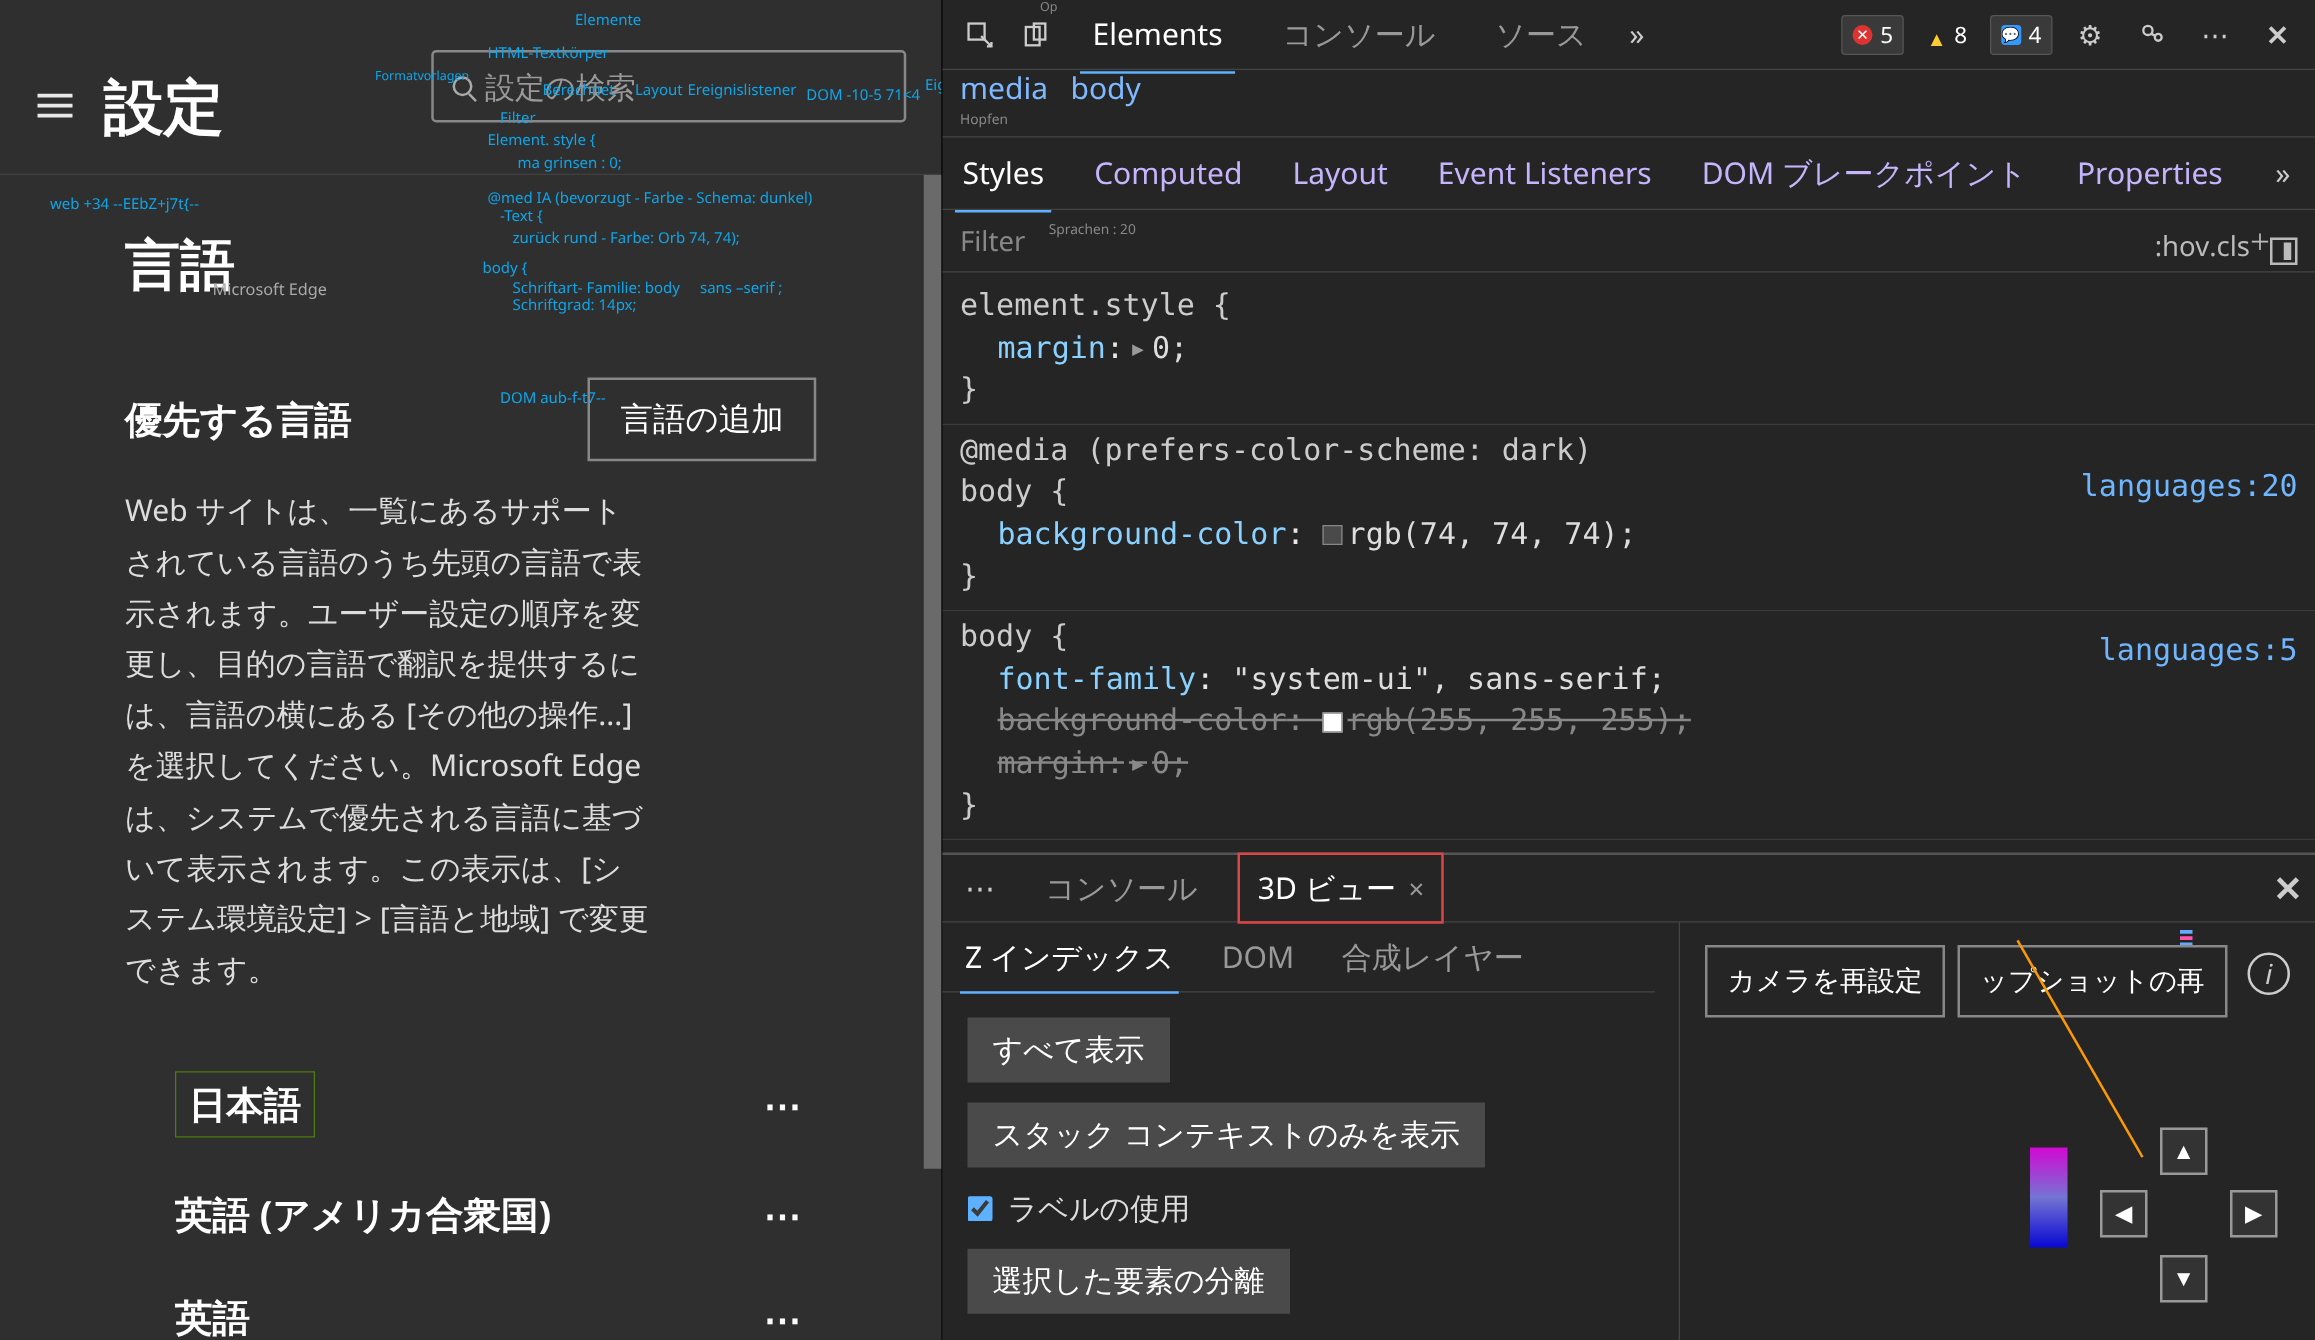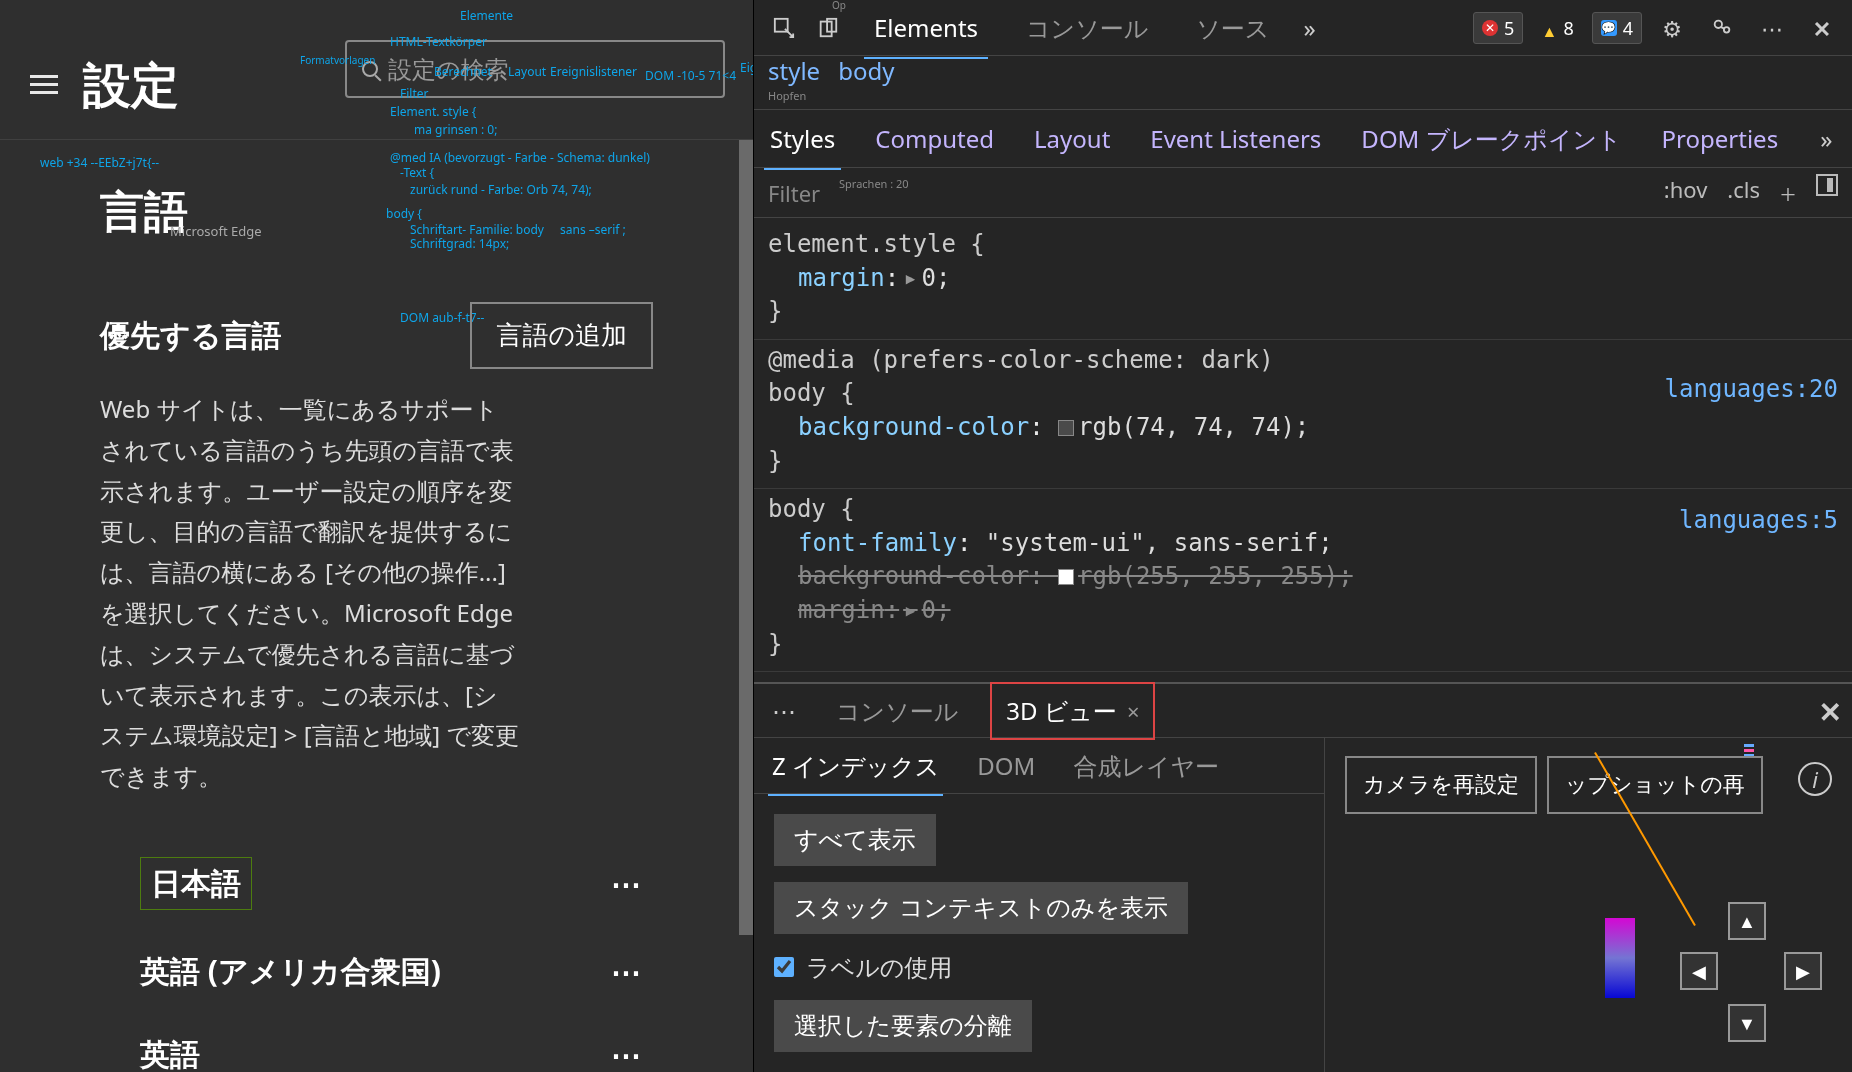--- a/index.html
+++ b/index.html
@@ -284,22 +284,21 @@
 .filter-input {
   flex: 1;
   padding: 0 14px;
   font-size: 22px;
   color: #888;
   position: relative;
 }
 .filter-sub { position: absolute; font-size: 11px; top: -2px; left: 85px; color:#888; }
 .filter-actions {
   display: flex;
-  align-items: flex-start;
-  gap: 20px;
+  align-items: flex-end;
   padding: 0 14px;
   font-size: 22px;
   color: #bbb;
 }
 .filter-actions span { cursor: pointer; }
 .sidebar-toggle {
   width: 22px; height: 22px;
   border: 2px solid #bbb;
   position: relative;
 }
@@ -380,20 +379,21 @@
   font-size: 28px;
   color: #ccc;
   cursor: pointer;
   font-weight: bold;
 }
 .tab-x { color: #999; font-size: 22px; }
 
 .drawer-body {
   flex: 1;
   display: flex;
+  gap: 19px;
 }
 .drawer-left {
   width: 570px;
   display: flex;
   flex-direction: column;
 }
 .z-tabs {
   height: 56px;
   display: flex;
   align-items: center;
@@ -638,21 +638,21 @@
             <path d="M11 11 L15 13"></path>
           </svg>
       </span>
       <span class="dt-icon">⋯</span>
       <span class="dt-icon" style="font-weight:bold">✕</span>
     </div>
   </div>
 
   <div class="breadcrumb-row">
     <div>
-      <span class="bc-item">style</span>
+      <span class="bc-item">media</span>
       <span class="bc-sub">Hopfen</span>
     </div>
     <div>
       <span class="bc-item">body</span>
       <span class="bc-sub">&nbsp;</span>
     </div>
   </div>
 
   <div class="sub-tabs">
     <div class="sub-tab active">Styles</div>

